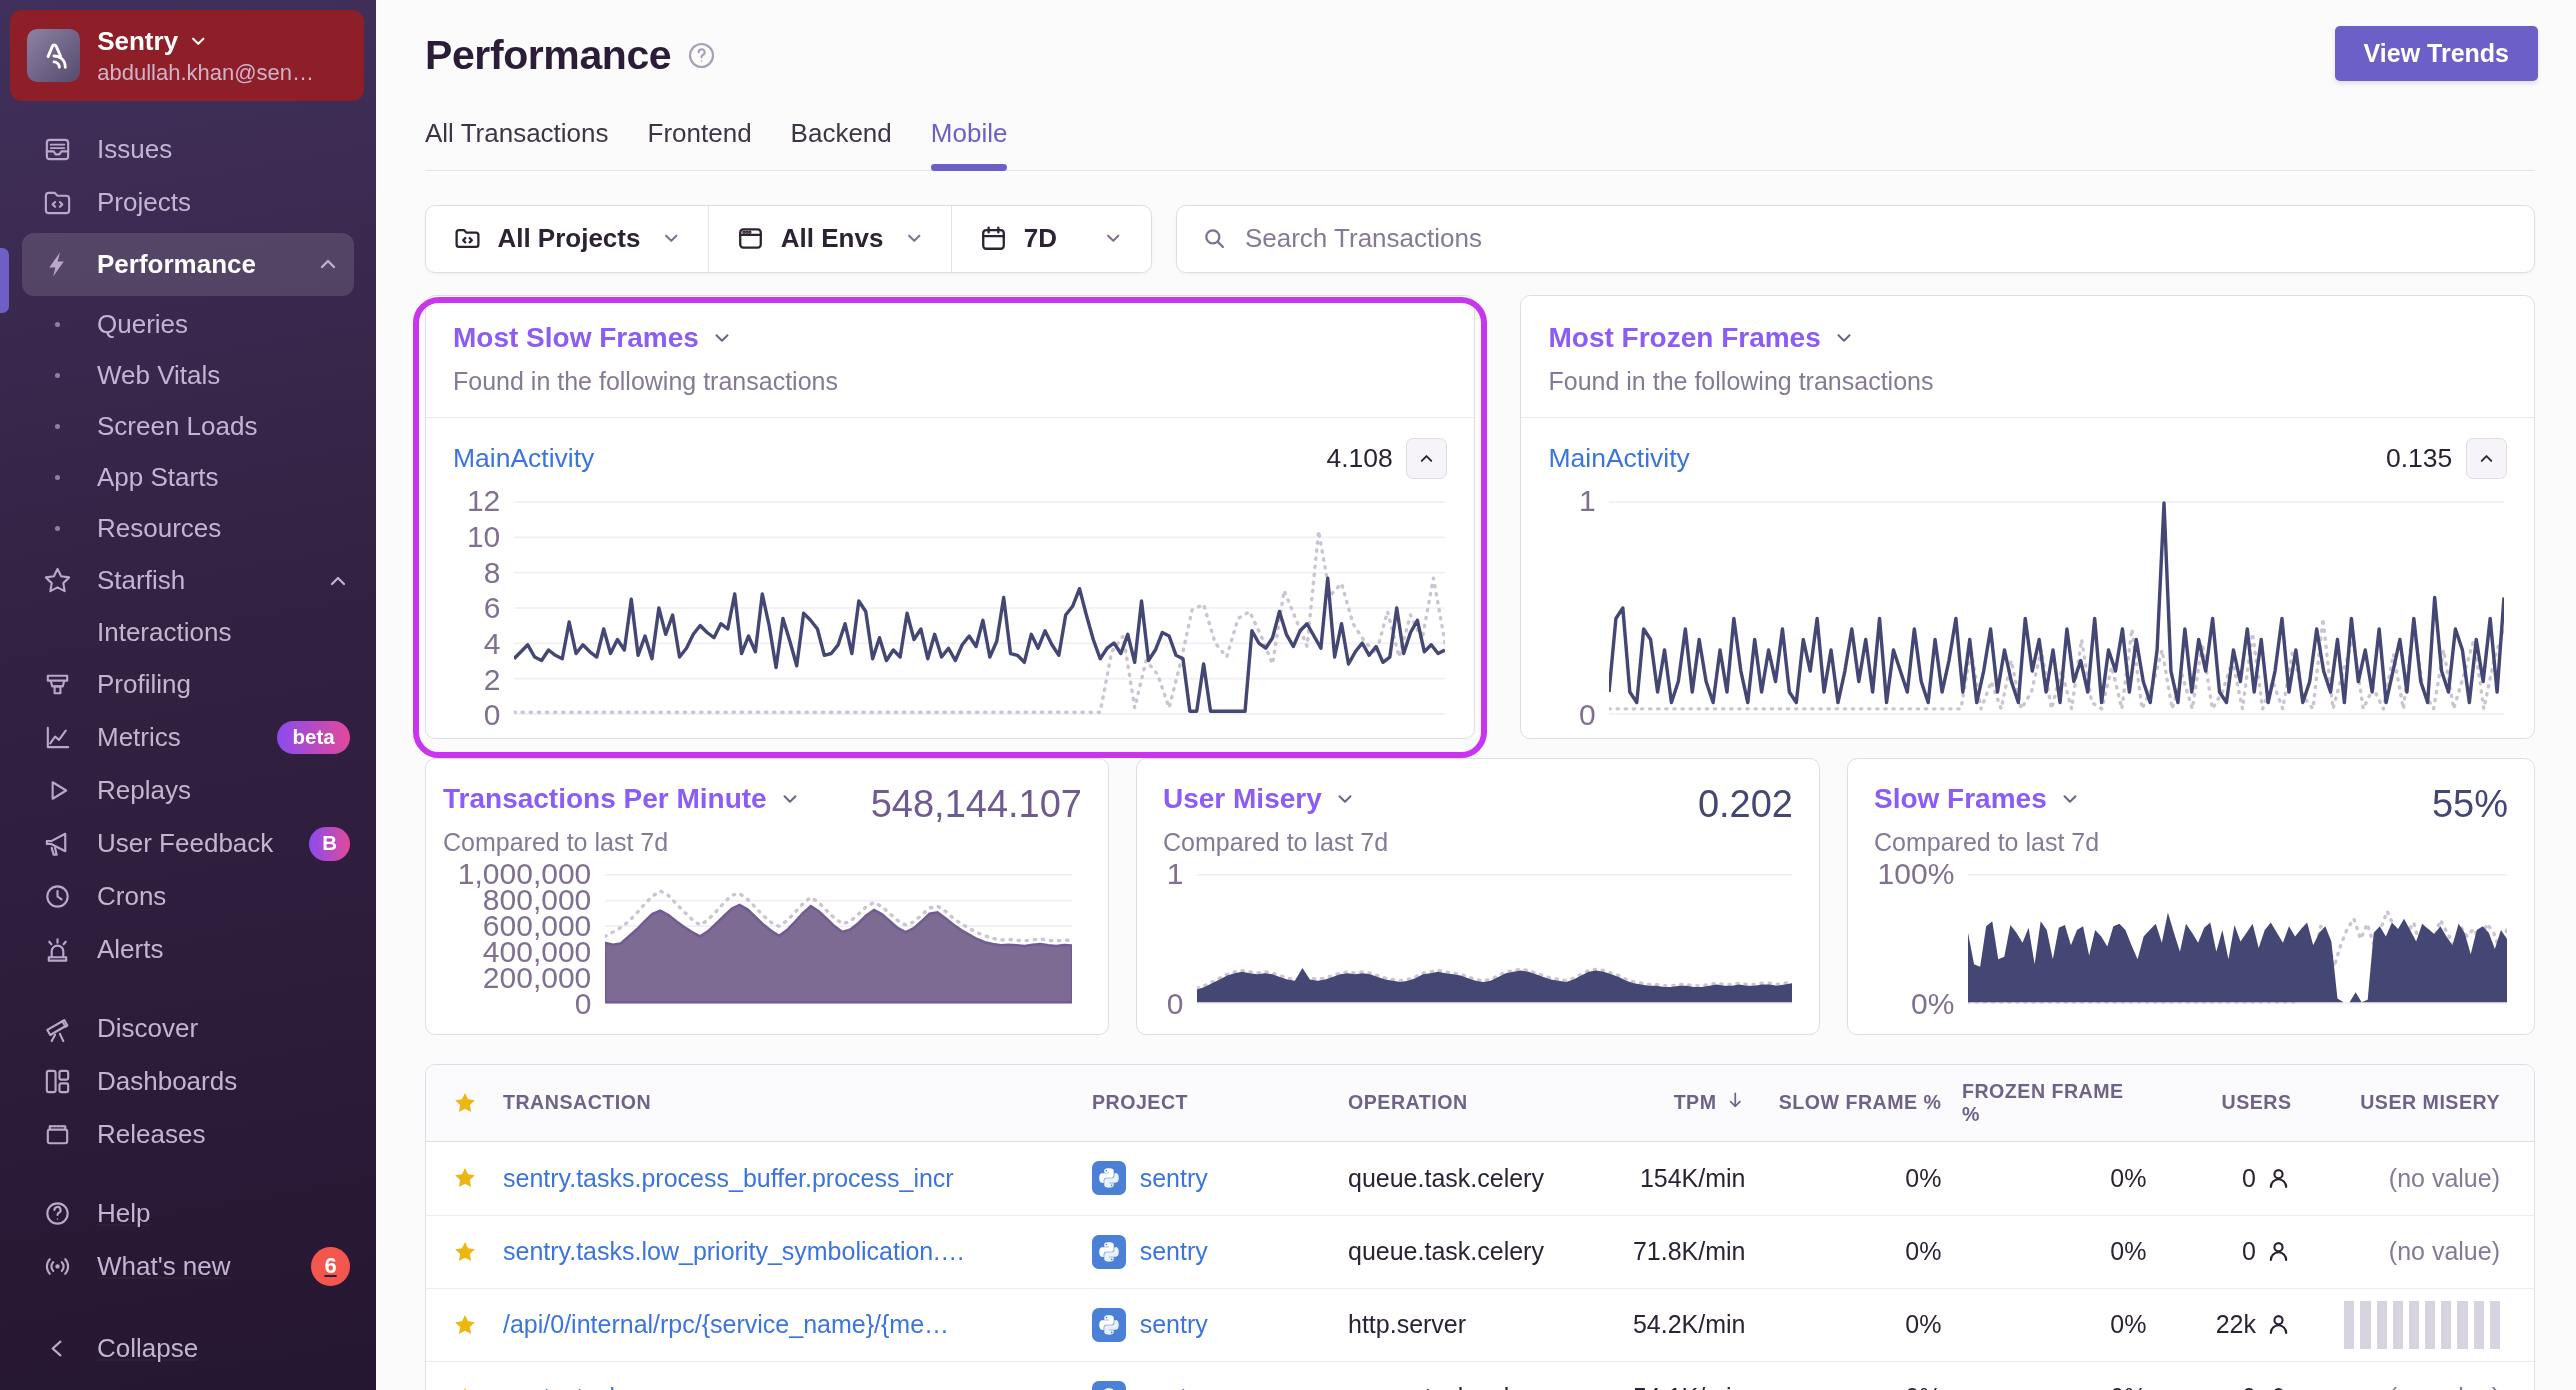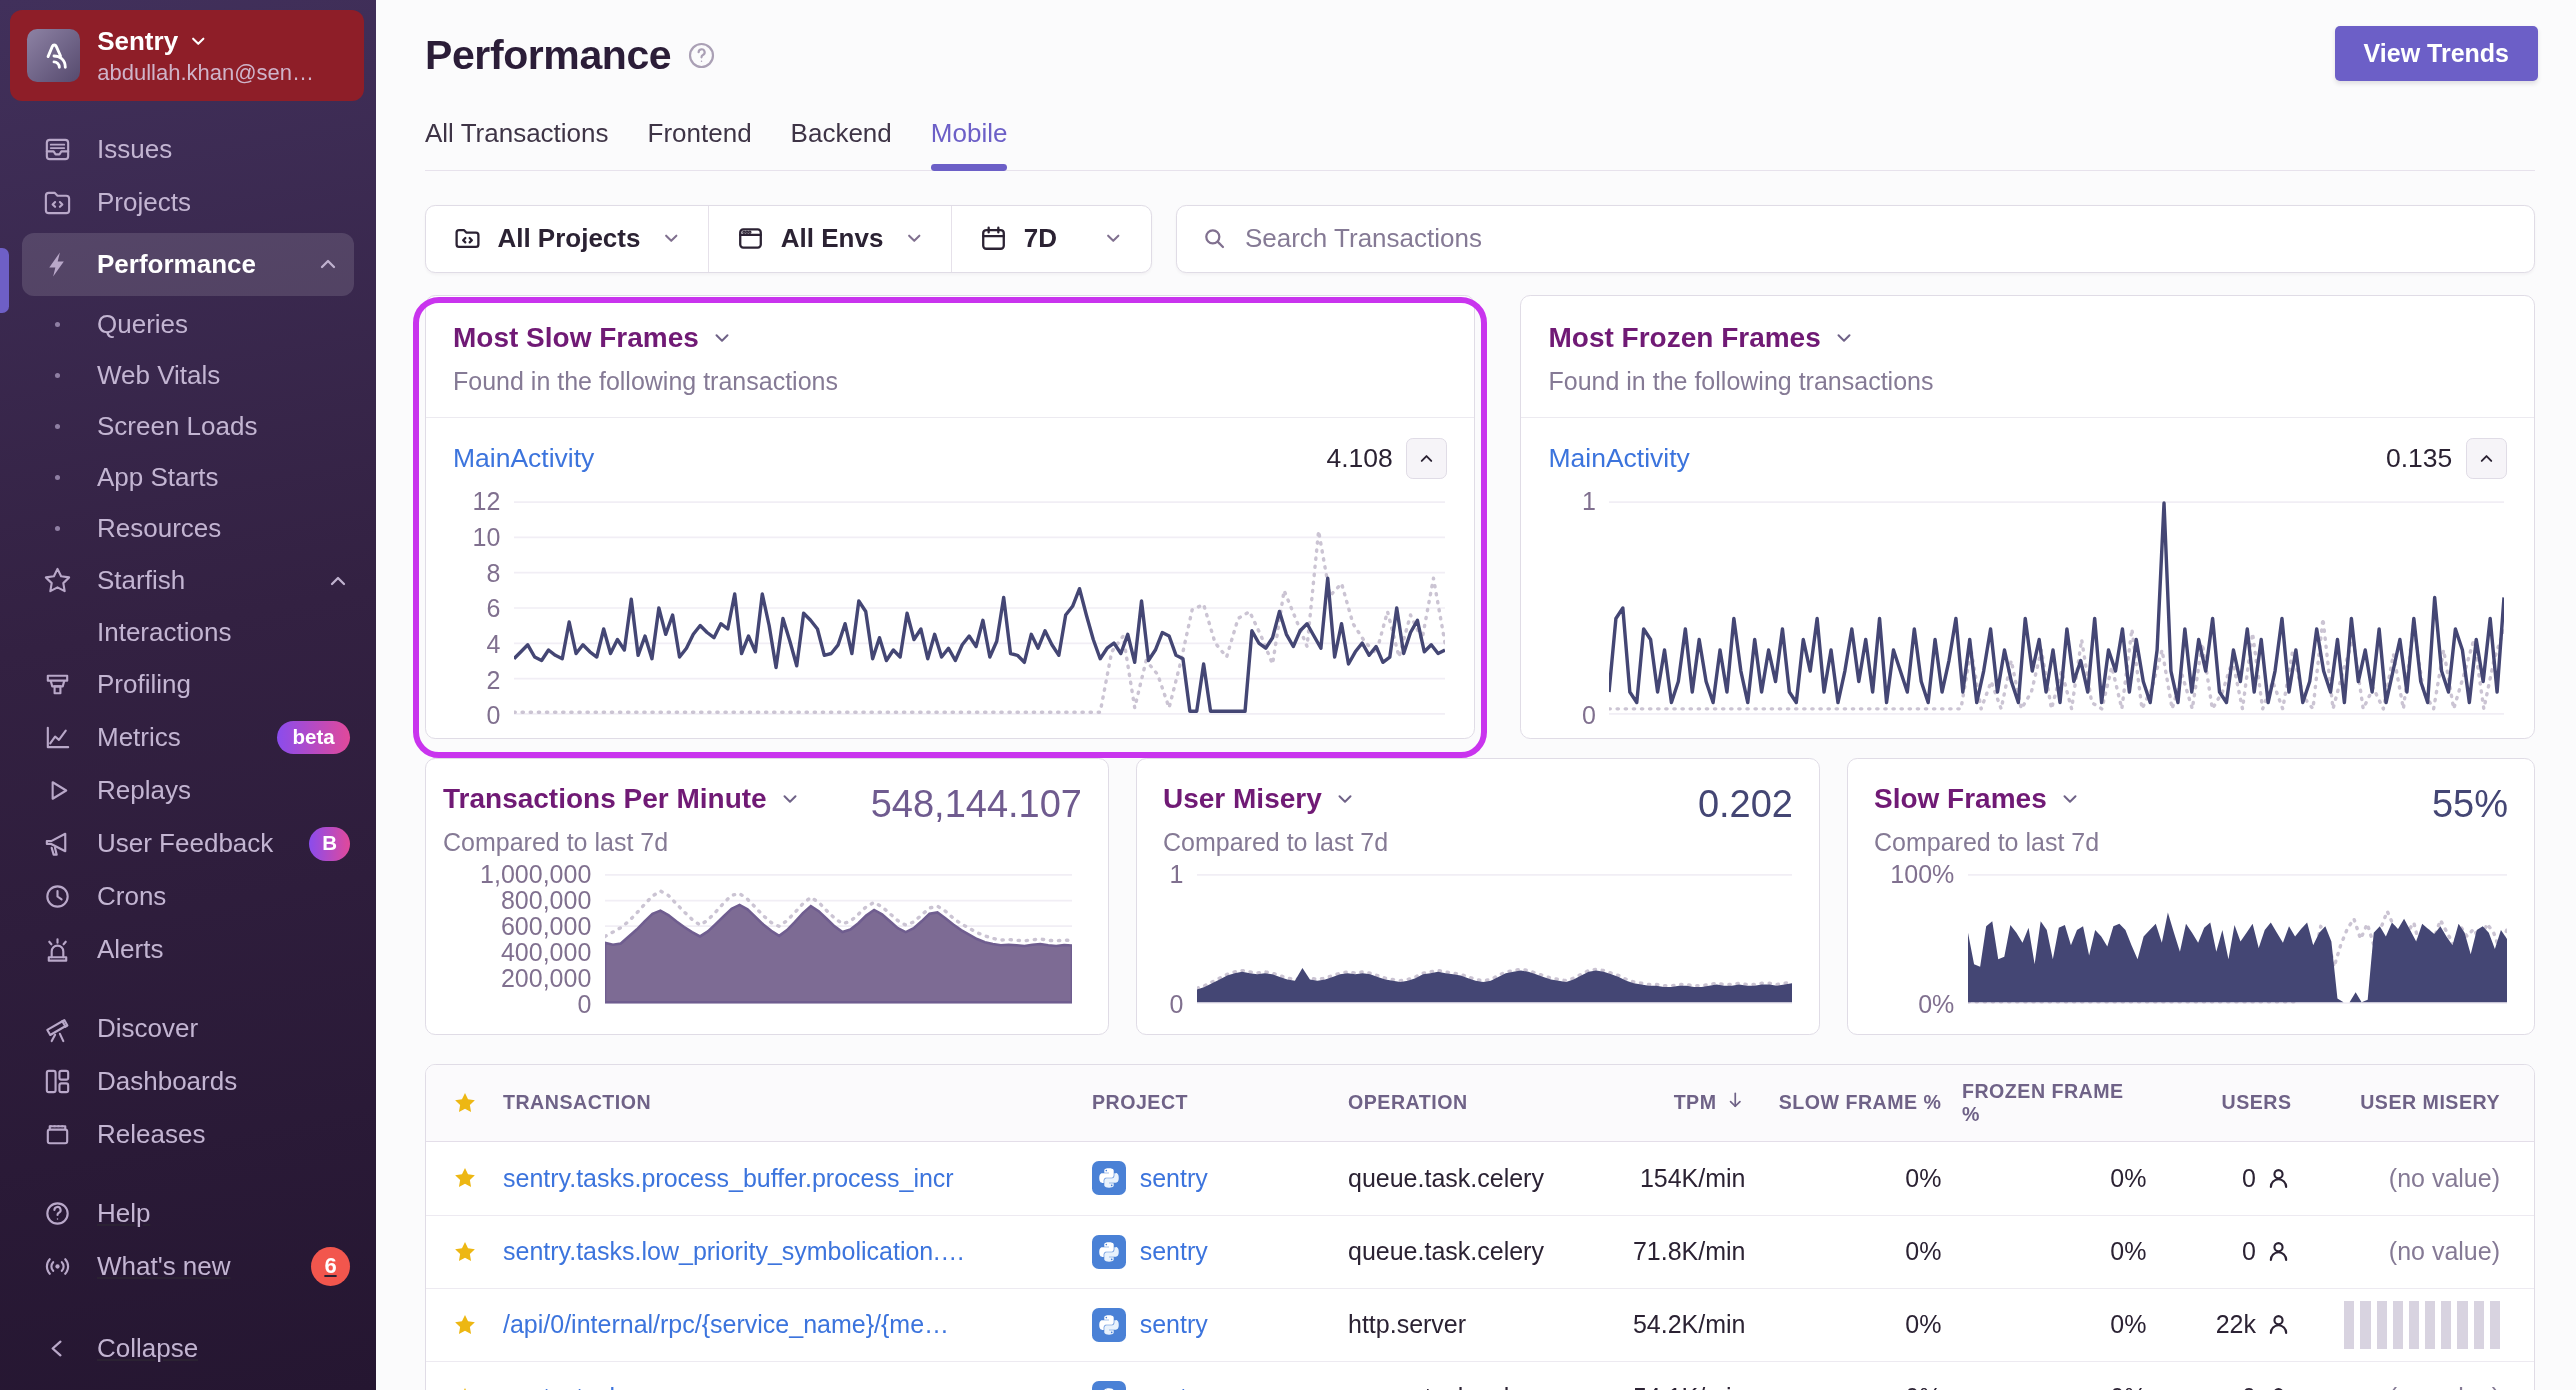--- a/index.html
+++ b/index.html
@@ -76,36 +76,36 @@
   
   .hl-box { position:absolute; left:37px; top:297px; width:1074px; height:461px; border:6.8px solid #c934ee;
     border-radius:26px; pointer-events:none; z-index:6; }
 
   
   .cards-row1 { display:flex; gap:45px; margin-top:22px; }
   .card { background:#fff; border:1.7px solid #e0dce6; border-radius:10.2px; }
   .card.wide { width:1051px; height:444px; padding:26px 27px 24px; }
   .card.wide2 { width:1015px; height:444px; padding:26px 27px 24px; }
   .w-title-row { display:flex; align-items:center; gap:12px; cursor:pointer; }
-  .w-title-row h2 { font-size:28px; font-weight:700; color:#701a75; }
+  .w-title-row h2 { font-size:28px; font-weight:700; color:#8b5cf6; }
   .w-title-row svg { width:22px; height:22px; color:#6f6287; }
   .w-sub { font-size:25px; color:#857a95; margin-top:13.7px; }
   .w-divider { border-top:1.7px solid #eceaf0; margin:20.5px -27px 0; }
   .w-txn-row { display:flex; align-items:center; justify-content:space-between; padding:20.5px 0 8.5px; }
   .txn-link { color:#3c74dd; font-size:26.5px; text-decoration:none; cursor:pointer; }
   .txn-right { display:flex; align-items:center; gap:13.7px; }
   .txn-value { font-size:26.5px; color:#2b2233;text-align:center; }
   .mini-btn { width:41px; height:41px; background:#f6f4f8; border:1.7px solid #e0dce6; border-radius:6.8px;
     display:flex; align-items:center; justify-content:center; cursor:pointer; color:#2b2233; }
   .mini-btn svg { width:19px; height:19px; }
 
   .chart { display:flex; }
   .chart .yticks { position:relative; }
   .chart .yticks span { position:absolute; right:13.7px; transform:translateY(-50%);
-    font-size:25px; color:#80708f; white-space:nowrap; }
+    font-size:30px; color:#80708f; white-space:nowrap; }
   .chart .plot { flex:1; position:relative; }
   .chart .plot svg { position:absolute; inset:0; }
   .chart.tall { height:214px; margin-top:13.7px; }
   .chart.tall .yticks { width:61px; }
   .chart.short { height:130px; margin-top:17px; }
 
   .cards-row2 { display:flex; gap:27px; margin-top:19px; }
   .card.small { height:277px; padding:24px 26px 20.5px; }
   .card.sm1 { width:684px;padding-left:17px; } .card.sm2 { width:684px; } .card.sm3 { width:688px; }
   .sm-head { display:flex; align-items:flex-start; justify-content:space-between; }

